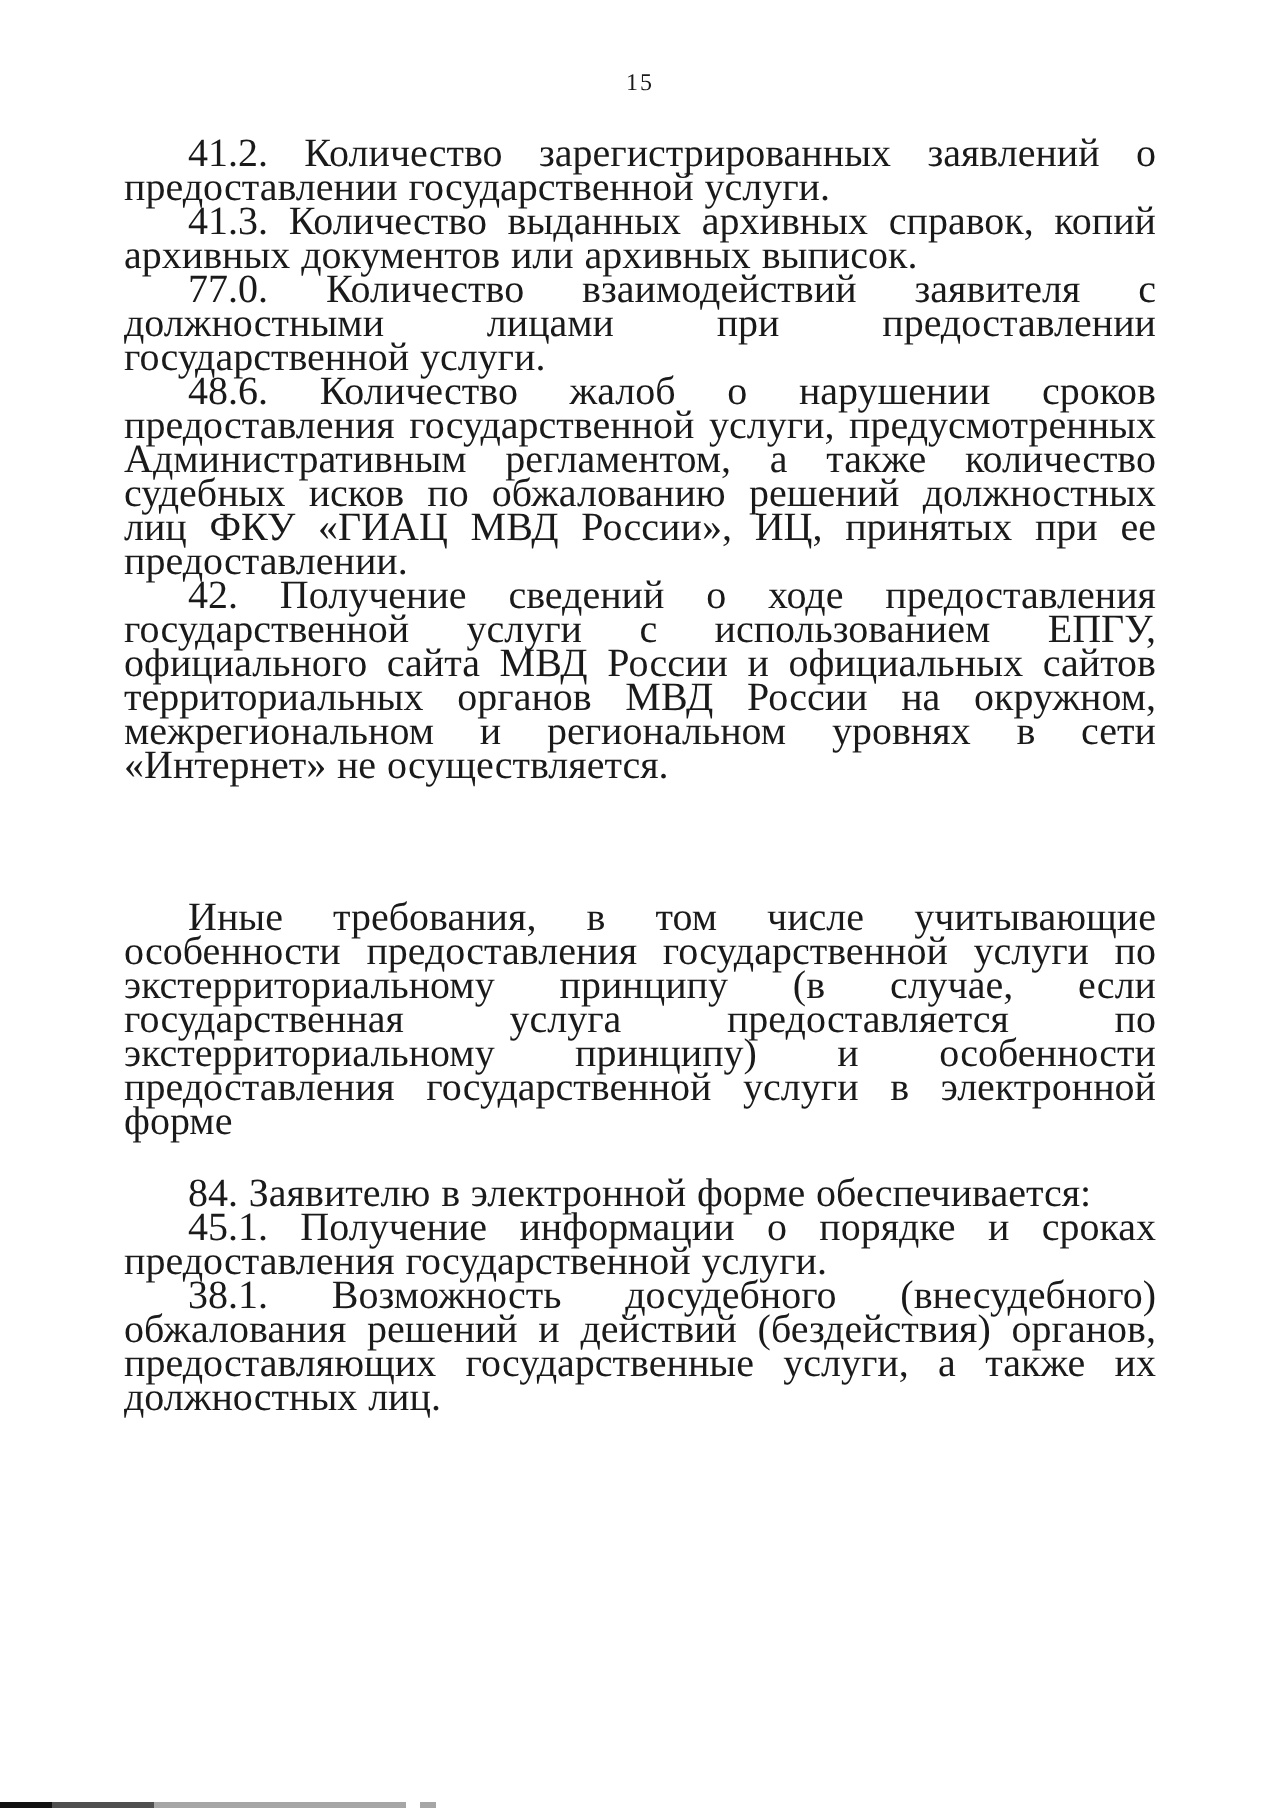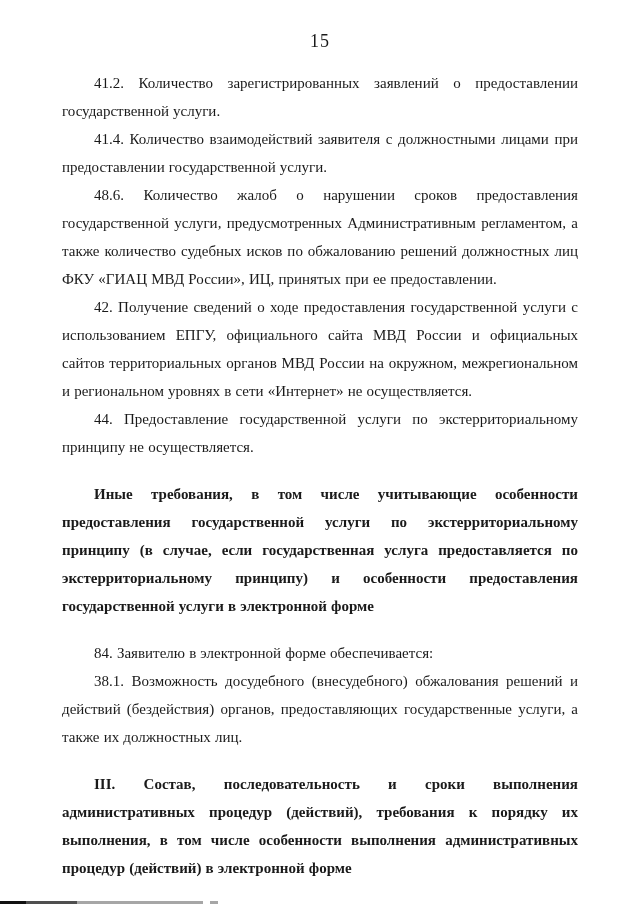--- a/index.html
+++ b/index.html
@@ -8,36 +8,36 @@
     width: 640px;
     height: 905px;
     background: #ffffff;
     overflow: hidden;
     font-family: "Liberation Serif", serif;
     color: #1a1a1a;
   }
   .page-number {
     padding-top: 32px;
     text-align: center;
-    font-size: 18px;
+    font-size: 12px;
     line-height: 19px;
     letter-spacing: 1px;
   }
   .doc-body {
     margin: 18px 62px 0 62px;
-    font-size: 15px;
-    line-height: 28px;
+    font-size: 20px;
+    line-height: 17px;
     text-align: justify;
   }
   .para {
     margin: 0;
     text-indent: 32px;
     word-spacing: 0.4px;
   }
-  .para.heading { font-weight: bold; }
+  .para.heading { font-weight: normal; margin-top: 40px; }
   .spacer { height: 19px; margin: 0; }
   .footer-bar {
     position: absolute;
     top: 901px;
     left: 0;
     width: 640px;
     height: 3px;
   }
   .bar-seg {
     position: absolute;
@@ -46,31 +46,31 @@
   }
 </style>
 </head>
 <body>
 
 <div class="page">
   <div class="page-number">15</div>
 
   <div class="doc-body">
       <p class="para">41.2. Количество зарегистрированных заявлений о предоставлении государственной услуги.</p>
-      <p class="para">41.4. Количество взаимодействий заявителя с должностными лицами при предоставлении государственной услуги.</p>
+      <p class="para">41.3. Количество выданных архивных справок, копий архивных документов или архивных выписок.</p>
+      <p class="para">77.0. Количество взаимодействий заявителя с должностными лицами при предоставлении государственной услуги.</p>
       <p class="para">48.6. Количество жалоб о нарушении сроков предоставления государственной услуги, предусмотренных Административным регламентом, а также количество судебных исков по обжалованию решений должностных лиц ФКУ «ГИАЦ МВД России», ИЦ, принятых при ее предоставлении.</p>
       <p class="para">42. Получение сведений о ходе предоставления государственной услуги с использованием ЕПГУ, официального сайта МВД России и&nbsp;официальных сайтов территориальных органов МВД России на&nbsp;окружном, межрегиональном и региональном уровнях в сети «Интернет» не&nbsp;осуществляется.</p>
-      <p class="para">44. Предоставление государственной услуги по экстерриториальному принципу не&nbsp;осуществляется.</p>
       <p class="spacer"></p>
       <p class="para heading">Иные требования, в том числе учитывающие особенности предоставления государственной услуги по экстерриториальному принципу (в случае, если государственная услуга предоставляется по экстерриториальному принципу) и особенности предоставления государственной услуги в электронной форме</p>
       <p class="spacer"></p>
       <p class="para">84. Заявителю в электронной форме обеспечивается:</p>
+      <p class="para">45.1. Получение информации о порядке и сроках предоставления государственной услуги.</p>
       <p class="para">38.1. Возможность досудебного (внесудебного) обжалования решений и действий (бездействия) органов, предоставляющих государственные услуги, а также их должностных лиц.</p>
       <p class="spacer"></p>
-      <p class="para heading">III. Состав, последовательность и сроки выполнения административных процедур (действий), требования к порядку их выполнения, в том числе особенности выполнения административных процедур (действий) в электронной форме</p>
     </div>
 
   <div class="footer-bar">
       <div class="bar-seg" style="left: 0px; width: 26px; background: rgb(17, 17, 17);"></div>
       <div class="bar-seg" style="left: 26px; width: 51px; background: rgb(79, 79, 79);"></div>
       <div class="bar-seg" style="left: 77px; width: 126px; background: rgb(166, 166, 166);"></div>
       <div class="bar-seg" style="left: 210px; width: 8px; background: rgb(166, 166, 166);"></div>
     </div>
 </div>
 

